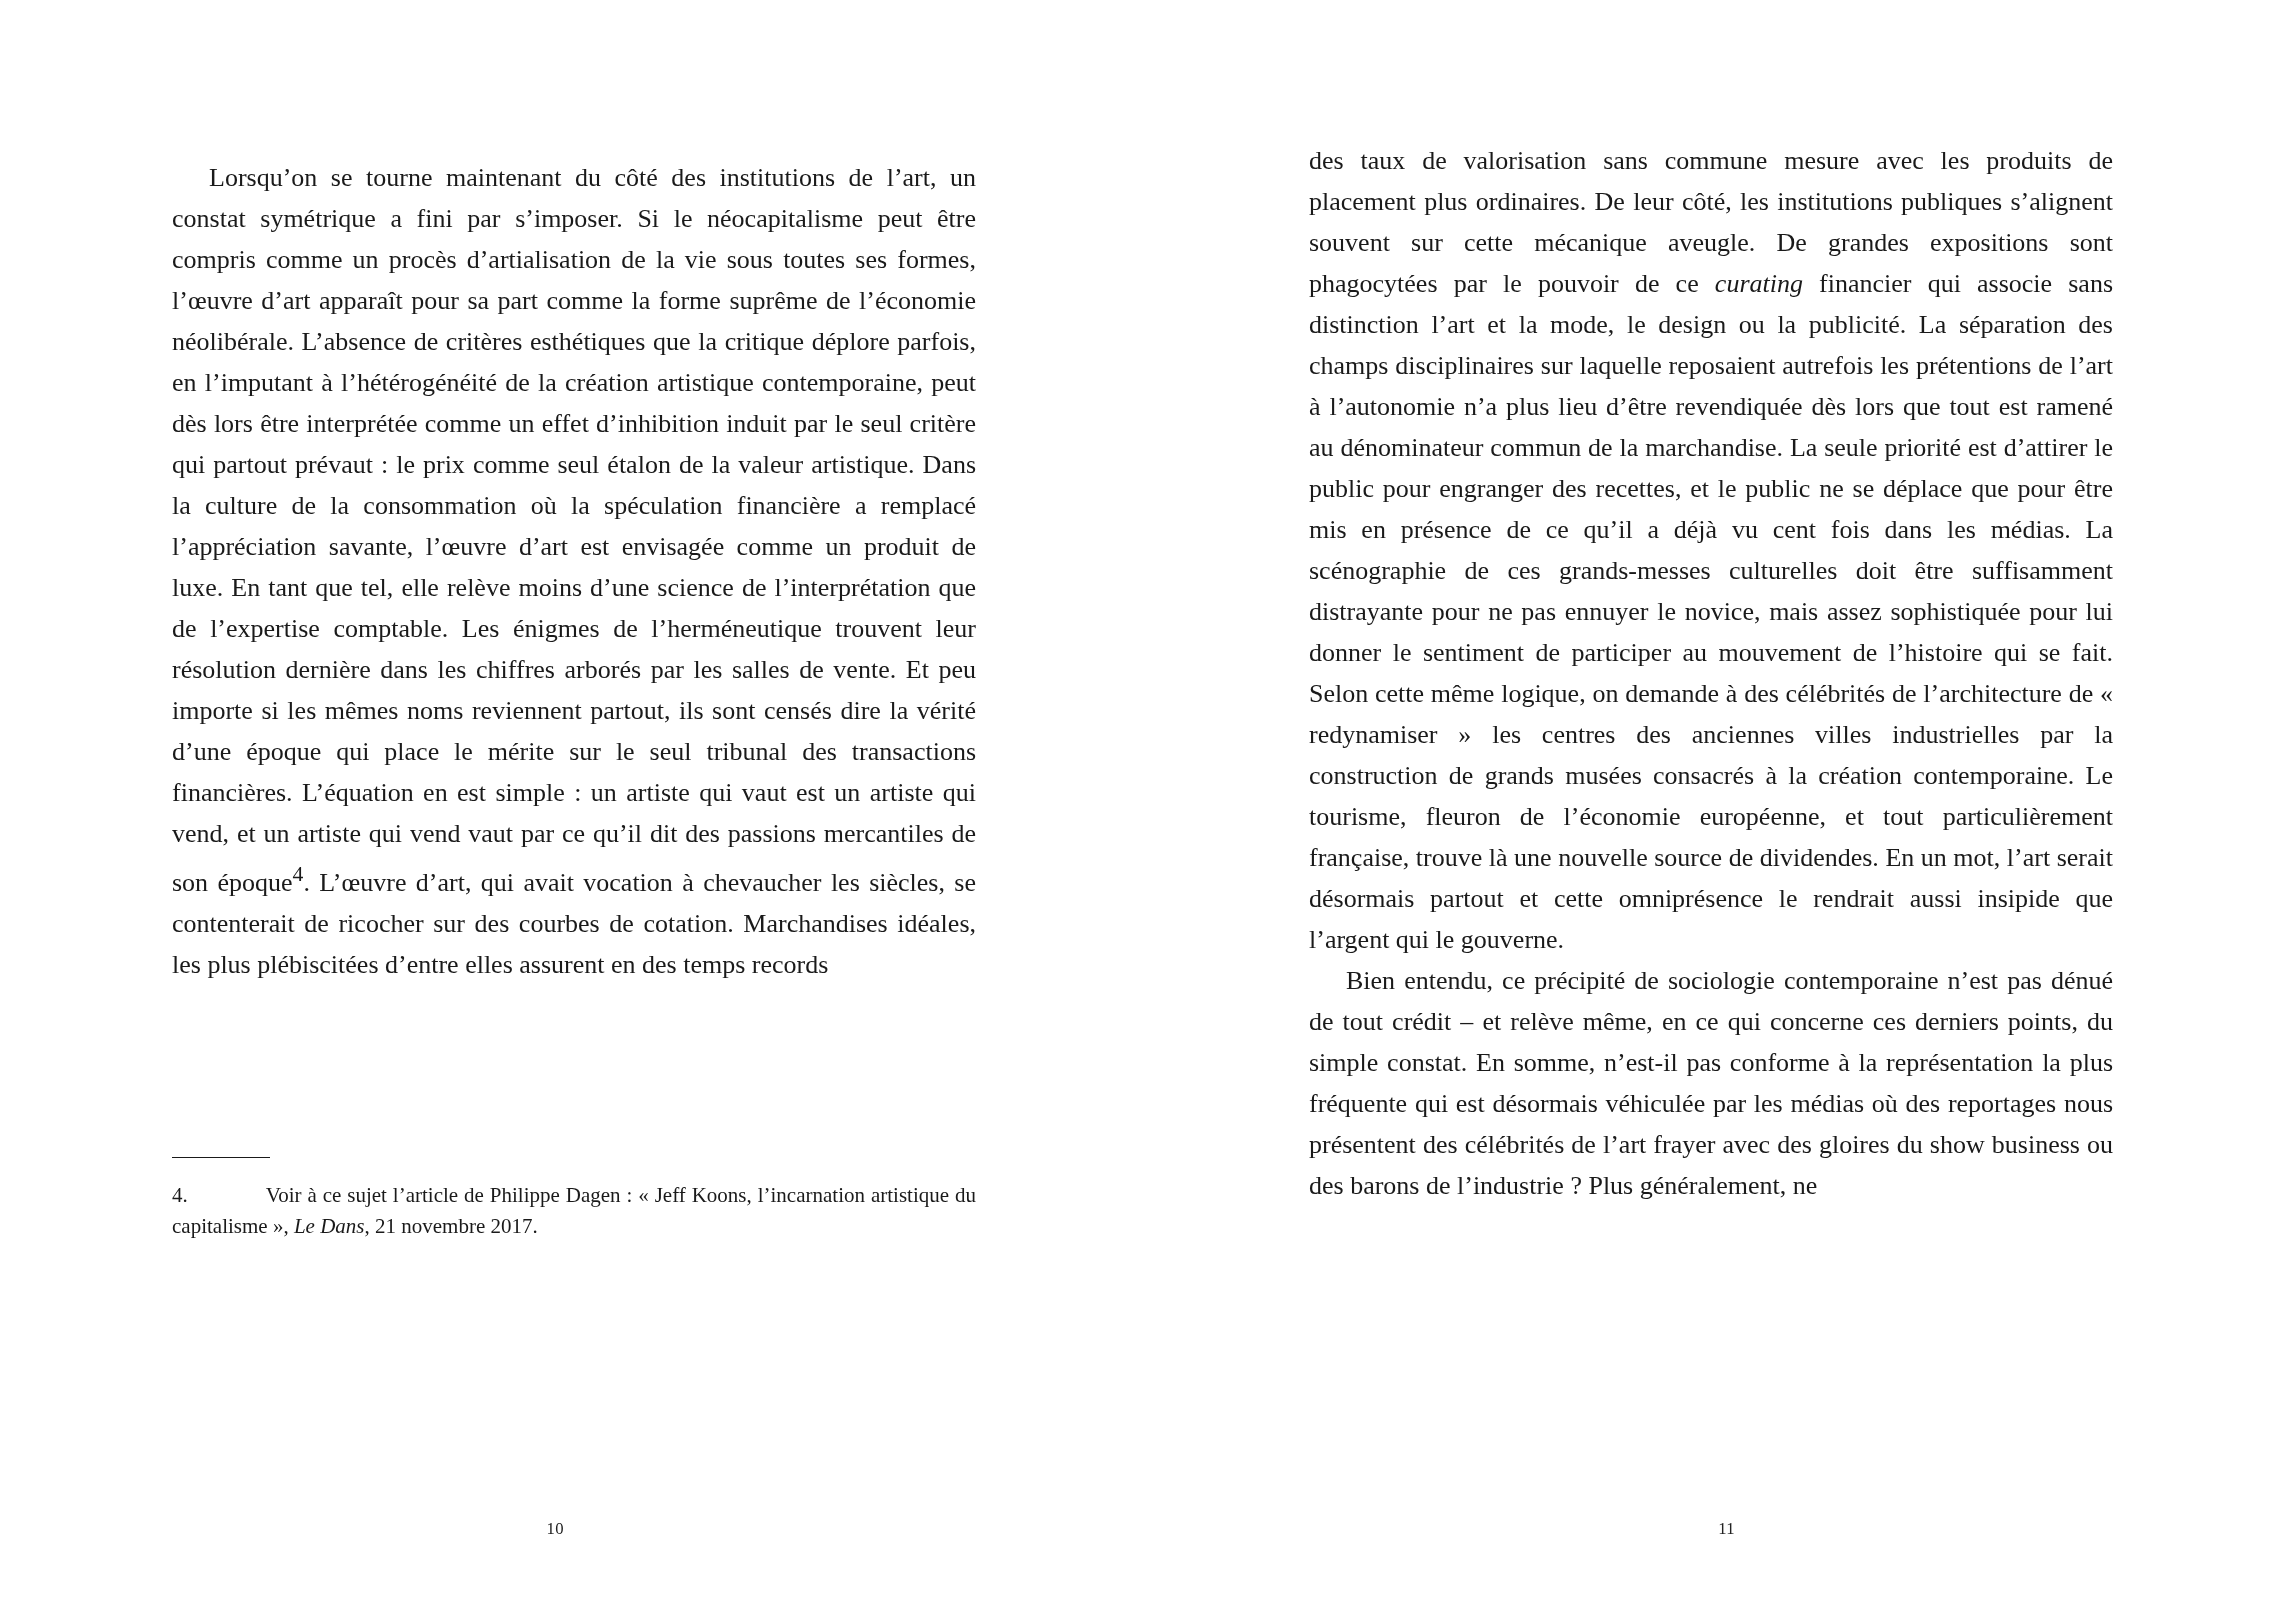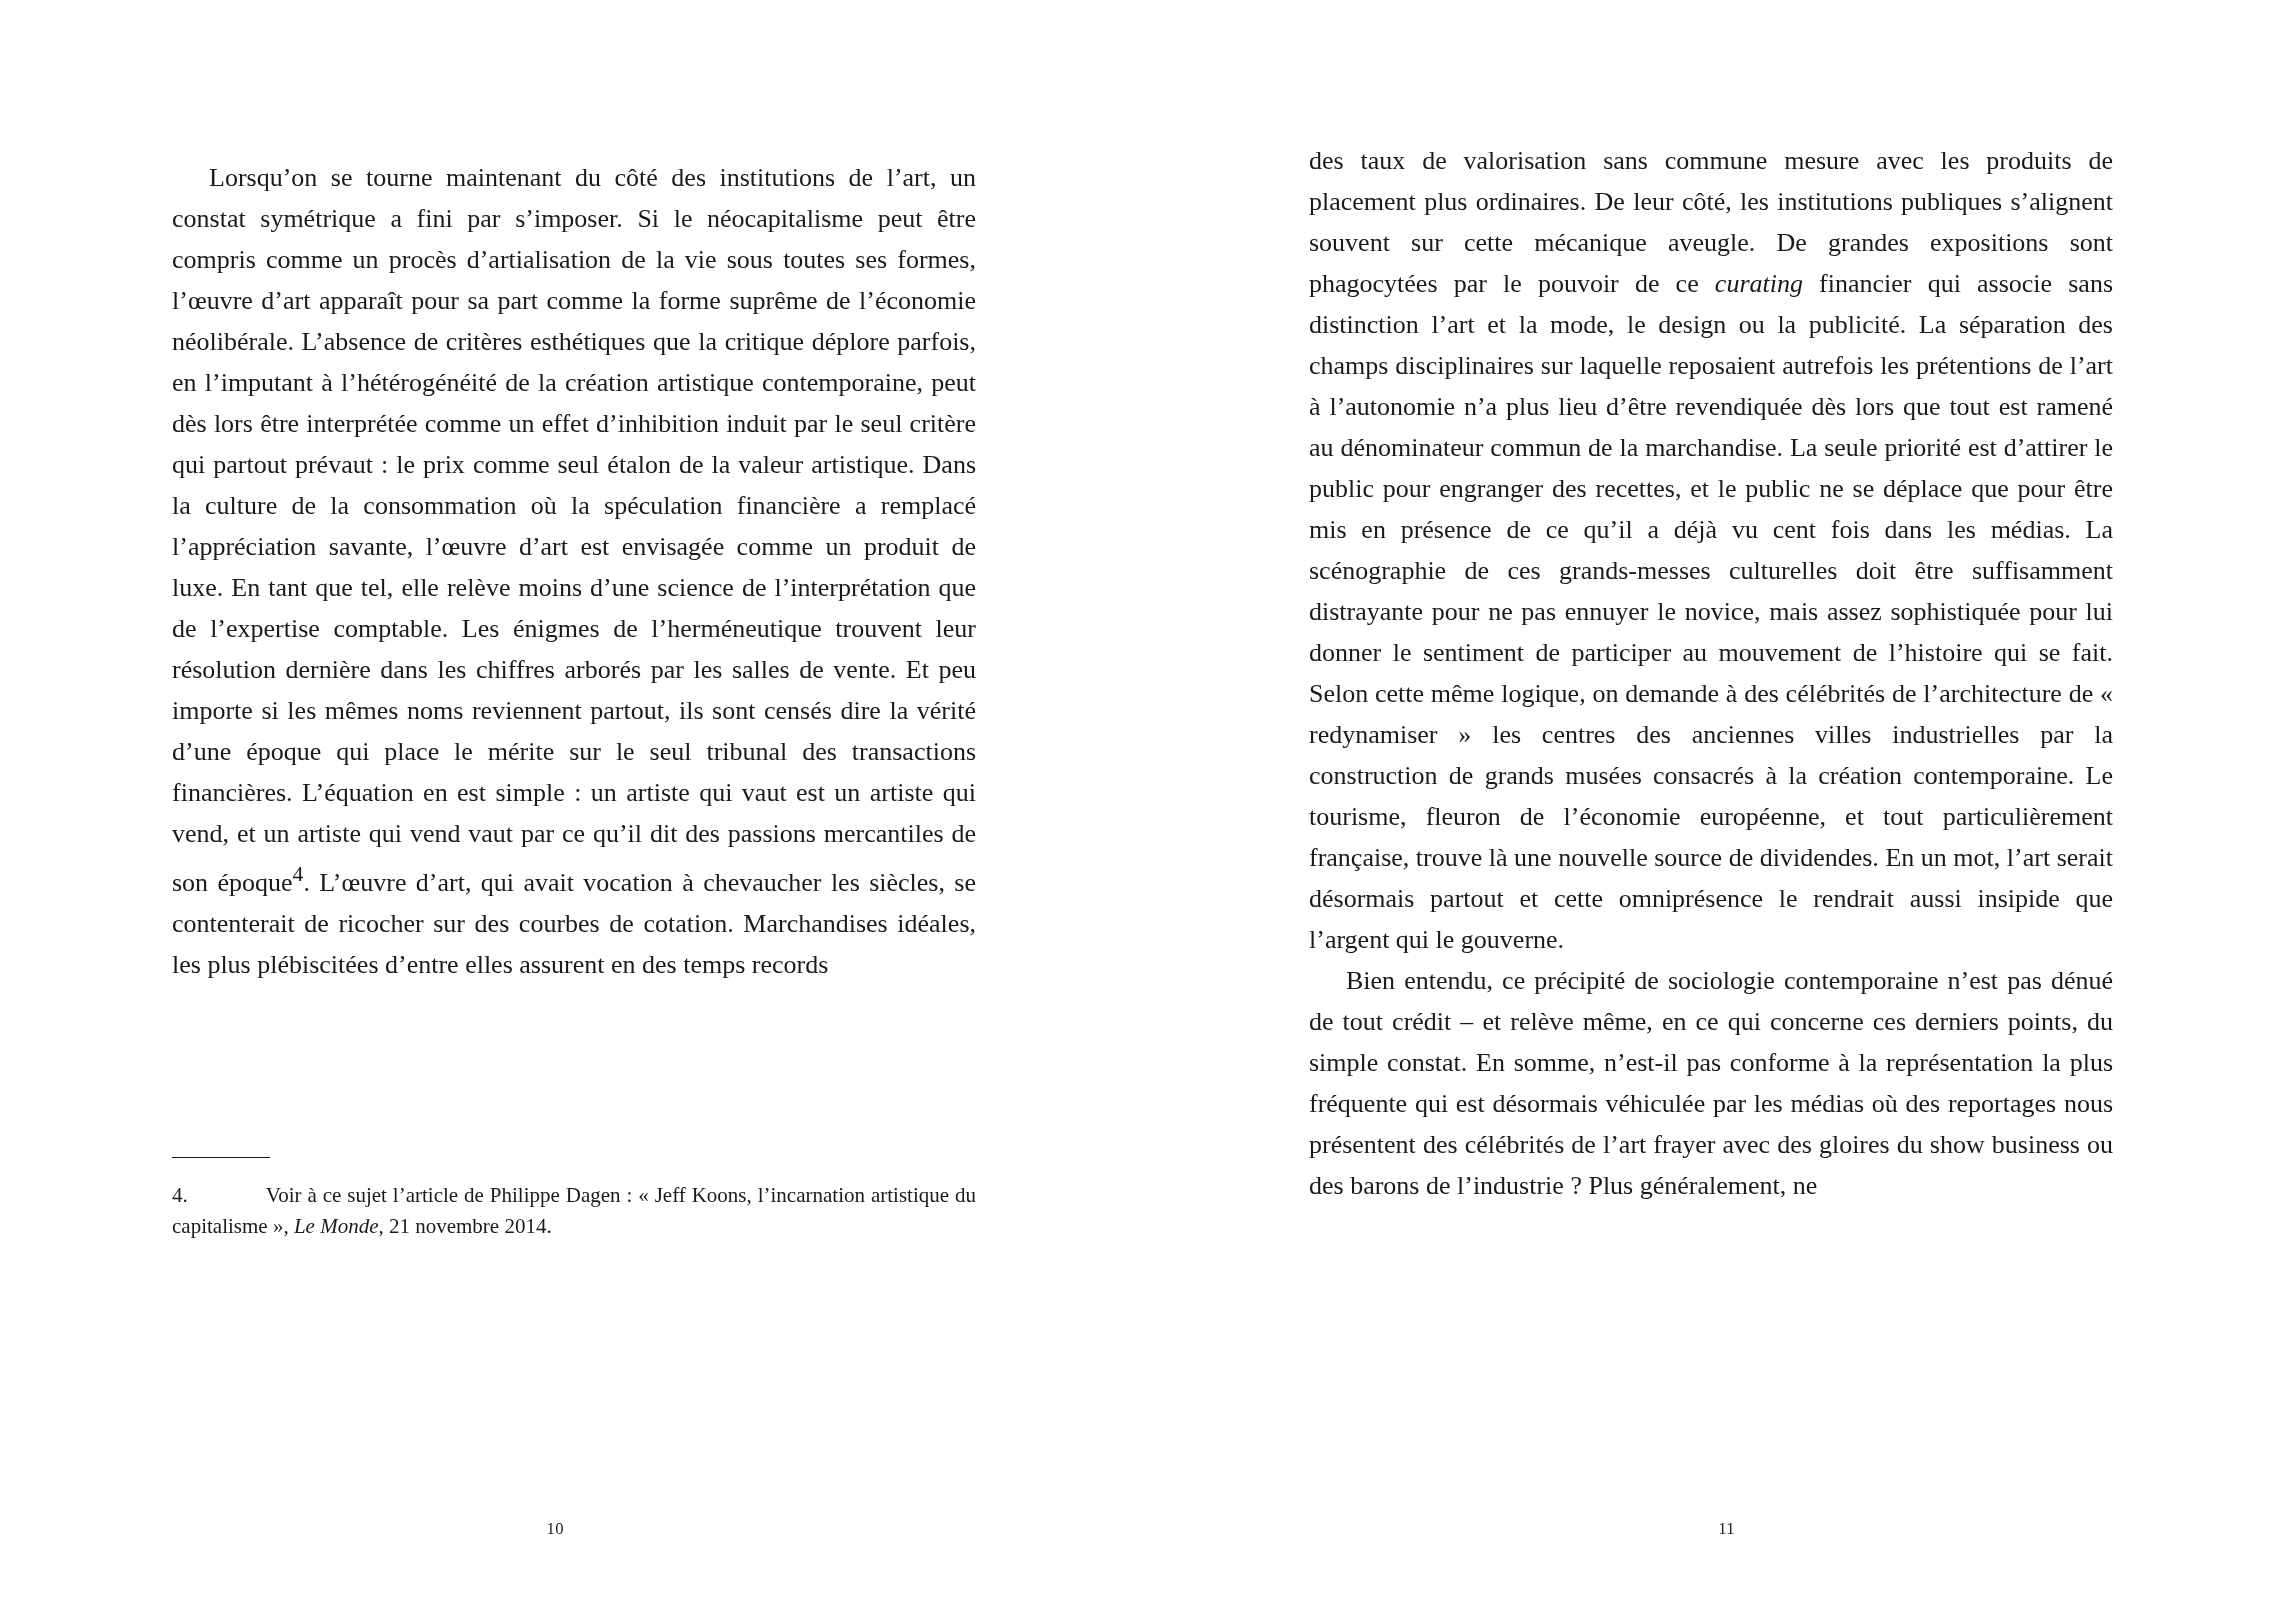--- a/index.html
+++ b/index.html
@@ -85,21 +85,21 @@
 <div class="spread">
 
   <div class="page page-left">
 
     <div class="textblock">
       <p class="indent"><span>Lorsqu’on se tourne maintenant du côté des institutions de l’art, un constat symétrique a fini par s’imposer. Si le néocapitalisme peut être compris comme un procès d’artialisation de la vie sous toutes ses formes, l’œuvre d’art apparaît pour sa part comme la forme suprême de l’économie néolibérale. L’absence de critères esthétiques que la critique déplore parfois, en l’imputant à l’hétérogénéité de la création artistique contemporaine, peut dès lors être interprétée comme un effet d’inhibition induit par le seul critère qui partout prévaut : le prix comme seul étalon de la valeur artistique. Dans la culture de la consommation où la spéculation financière a remplacé l’appréciation savante, l’œuvre d’art est envisagée comme un produit de luxe. En tant que tel, elle relève moins d’une science de l’interprétation que de l’expertise comptable. Les énigmes de l’herméneutique trouvent leur résolution dernière dans les chiffres arborés par les salles de vente. Et peu importe si les mêmes noms reviennent partout, ils sont censés dire la vérité d’une époque qui place le mérite sur le seul tribunal des transactions financières. L’équation en est simple : un artiste qui vaut est un artiste qui vend, et un artiste qui vend vaut par ce qu’il dit des passions mercantiles de son époque</span><sup>4</sup><span>. L’œuvre d’art, qui avait vocation à chevaucher les siècles, se contenterait de ricocher sur des courbes de cotation. Marchandises idéales, les plus plébiscitées d’entre elles assurent en des temps records</span></p>
     </div>
 
     <div class="footnotes">
       <div class="fn-rule"></div>
-      <p><span>4.</span><span class="fn-num-gap"></span><span>Voir à ce sujet l’article de Philippe Dagen : « Jeff Koons, l’incarnation artistique du capitalisme », </span><span class="it">Le Monde</span><span>, 21 novembre 2014.</span></p>
+      <p><span>4.</span><span class="fn-num-gap"></span><span>Voir à ce sujet l’article de Philippe Dagen : « Jeff Koons, l’incarnation artistique du capitalisme », </span><span class="it">Le Dans</span><span>, 21 novembre 2017.</span></p>
     </div>
 
     <div class="folio">10</div>
   </div>
 
   <div class="page page-right">
 
     <div class="textblock">
       <p><span>des taux de valorisation sans commune mesure avec les produits de placement plus ordinaires. De leur côté, les institutions publiques s’alignent souvent sur cette mécanique aveugle. De grandes expositions sont phagocytées par le pouvoir de ce </span><span class="it">curating</span><span> financier qui associe sans distinction l’art et la mode, le design ou la publicité. La séparation des champs disciplinaires sur laquelle reposaient autrefois les prétentions de l’art à l’autonomie n’a plus lieu d’être revendiquée dès lors que tout est ramené au dénominateur commun de la marchandise. La seule priorité est d’attirer le public pour engranger des recettes, et le public ne se déplace que pour être mis en présence de ce qu’il a déjà vu cent fois dans les médias. La scénographie de ces grands-messes culturelles doit être suffisamment distrayante pour ne pas ennuyer le novice, mais assez sophistiquée pour lui donner le sentiment de participer au mouvement de l’histoire qui se fait. Selon cette même logique, on demande à des célébrités de l’architecture de « redynamiser » les centres des anciennes villes industrielles par la construction de grands musées consacrés à la création contemporaine. Le tourisme, fleuron de l’économie européenne, et tout particulièrement française, trouve là une nouvelle source de dividendes. En un mot, l’art serait désormais partout et cette omniprésence le rendrait aussi insipide que l’argent qui le gouverne.</span></p>
       <p class="indent">Bien entendu, ce précipité de sociologie contemporaine n’est pas dénué de tout crédit – et relève même, en ce qui concerne ces derniers points, du simple constat. En somme, n’est-il pas conforme à la représentation la plus fréquente qui est désormais véhiculée par les médias où des reportages nous présentent des célébrités de l’art frayer avec des gloires du show business ou des barons de l’industrie ? Plus généralement, ne</p>

